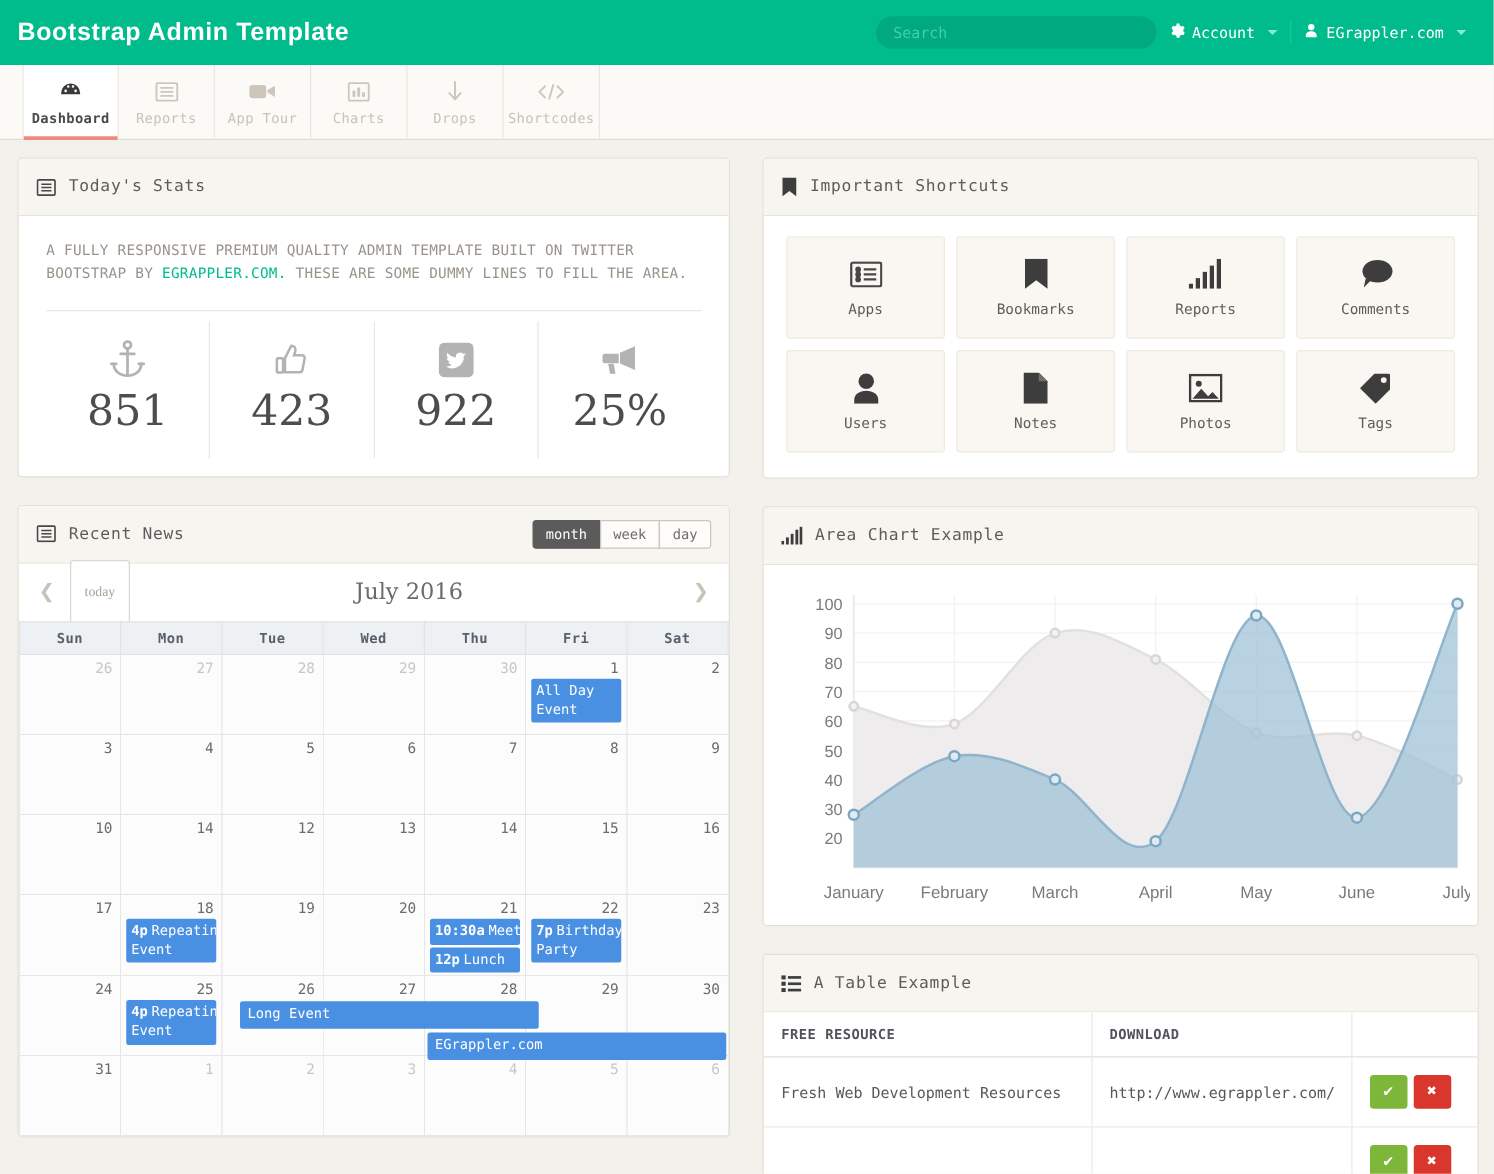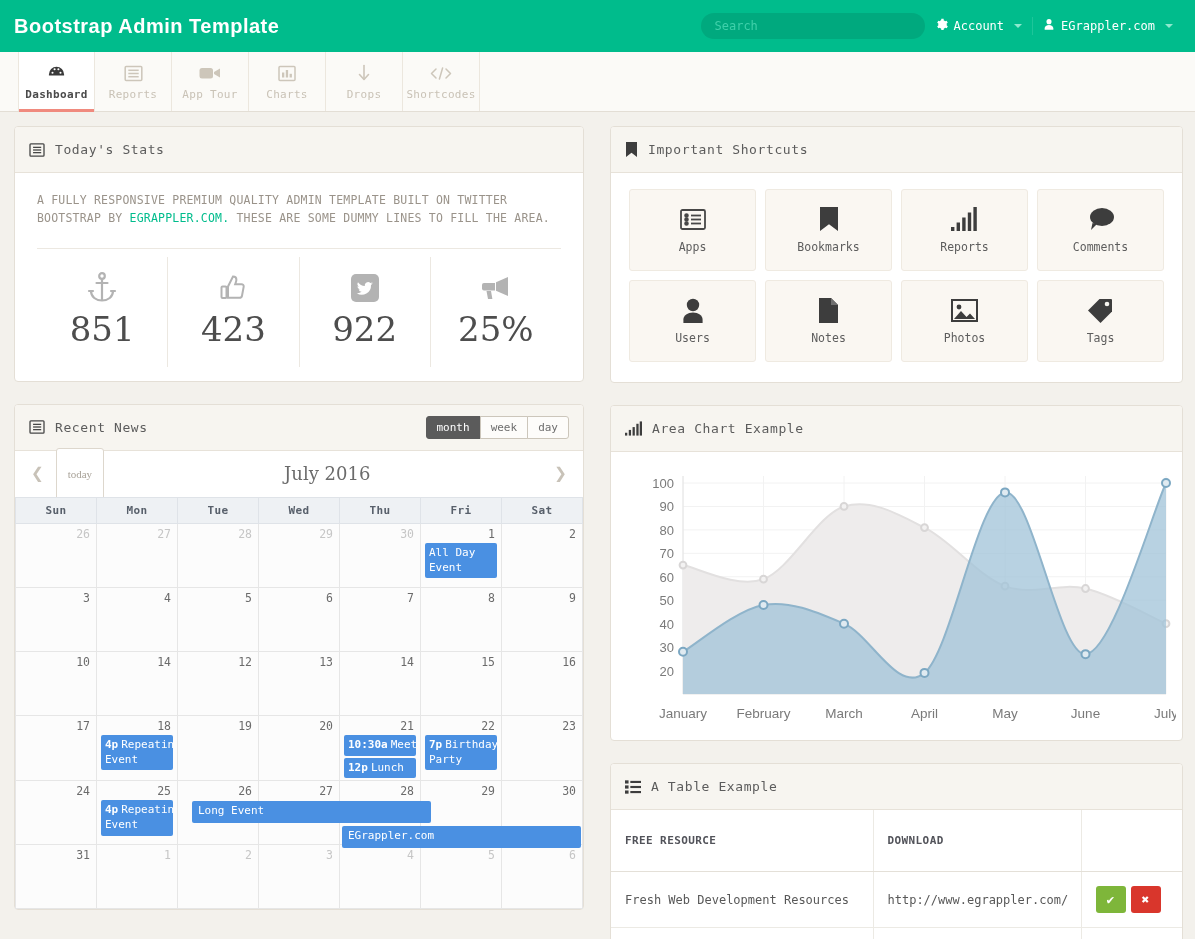--- a/index.html
+++ b/index.html
@@ -146,21 +146,21 @@
   }
 
   
   .chart-body{ padding:10px 6px 6px 6px; }
   .chart-svg{ display:block; }
 
   
   table.tbl{ width:100%; border-collapse:collapse; table-layout:fixed; }
   table.tbl th{
     text-align:left; font-size:11px; color:#52535a; letter-spacing:.4px;
-    padding:24px 14px; border-bottom:1px solid #e4e0d8; font-weight:bold;
+    padding:11px 14px; border-bottom:1px solid #e4e0d8; font-weight:bold;
     text-transform:uppercase; background:#ffffff;margin-left:47px;
   }
   table.tbl td{
     padding:14px; border-bottom:1px solid #eceae4; font-size:12px; color:#585858;
     border-right:1px solid #eceae4;
   }
   table.tbl th{ border-right:1px solid #eceae4; }
   table.tbl th:last-child, table.tbl td:last-child{ border-right:none; }
   .act-cell{ white-space:nowrap; }
   .btn-ok,.btn-no{

